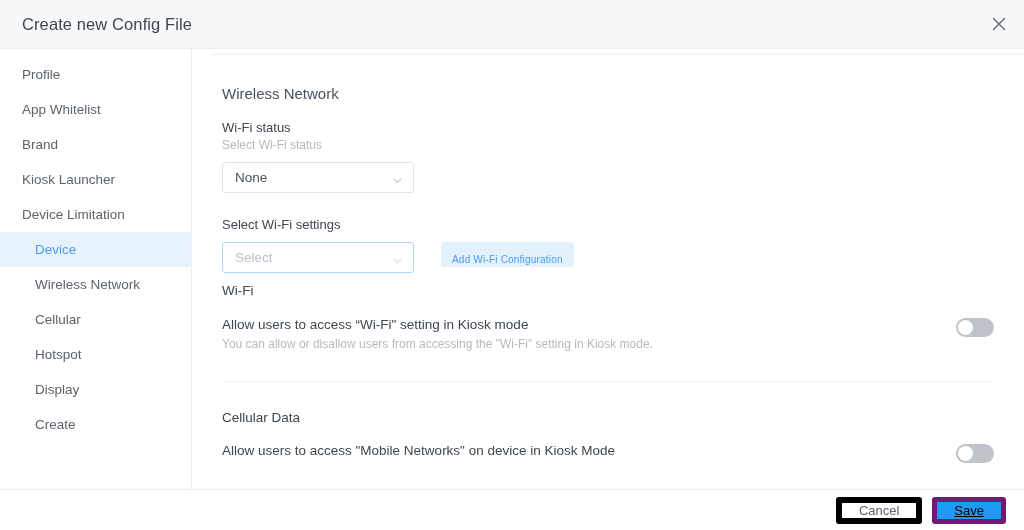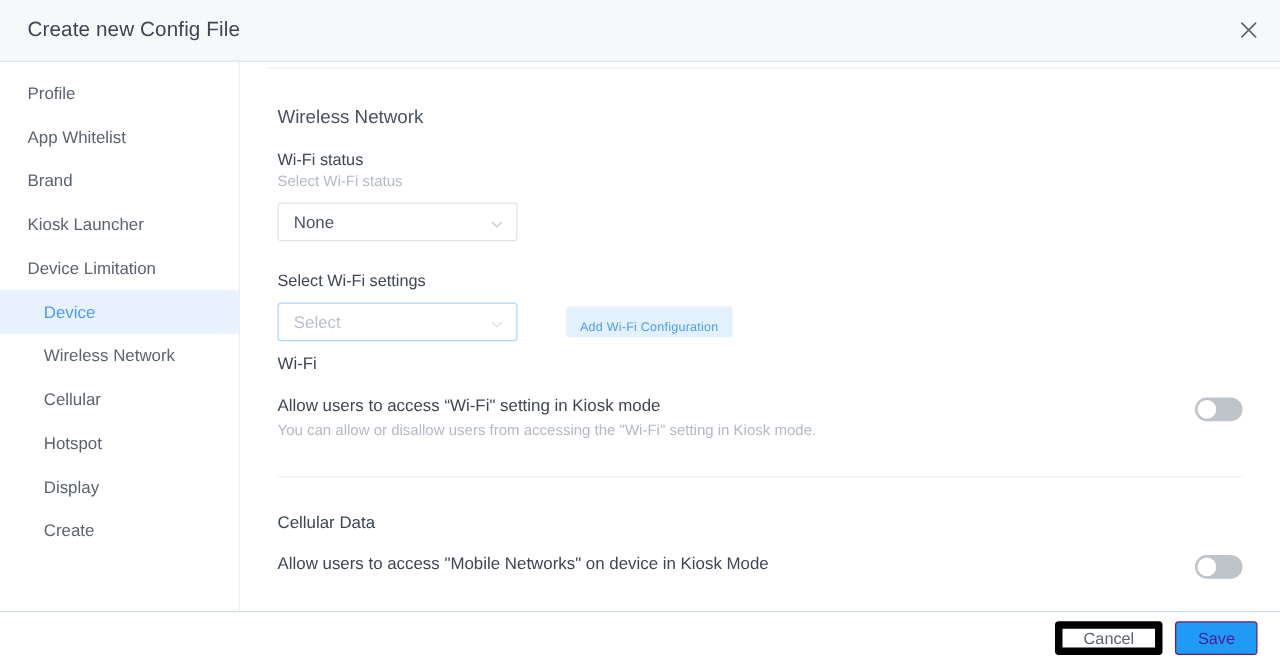--- a/index.html
+++ b/index.html
@@ -115,22 +115,21 @@
   }
   .field-hint {
     font-size: 12px;
     color: #b4bac2;
     margin: 0 0 10px 0;
   }
 
   
   .select-row {
     display: flex;
-    align-items: center;
-    gap: 39px;
+    gap: 27px;
   }
   .select {
     width: 192px;
     height: 31px;
     border: 1px solid #dfe3e8;
     border-radius: 3px;
     background: #fff;
     display: flex;
     align-items: center;
     padding: 0 10px 0 12px;
@@ -234,22 +233,23 @@
     line-height: 1;
     font-family: "Liberation Sans", sans-serif;
   }
   .btn-cancel {
     background: #ffffff;
     border: 6px solid #000000;
     color: #5c636d;
   }
   .btn-save {
     background: #1f9af5;
-    border: 1px solid #701a75;
-    color: #4c1d95;
+    border: 5px solid #701a75;
+    color: #000000;
+    text-decoration: underline;
   }
 </style>
 </head>
 <body>
 
 <div class="modal">
 
   <div class="modal-header">
     <div class="modal-title">Create new Config File</div>
     <div class="close-btn">

